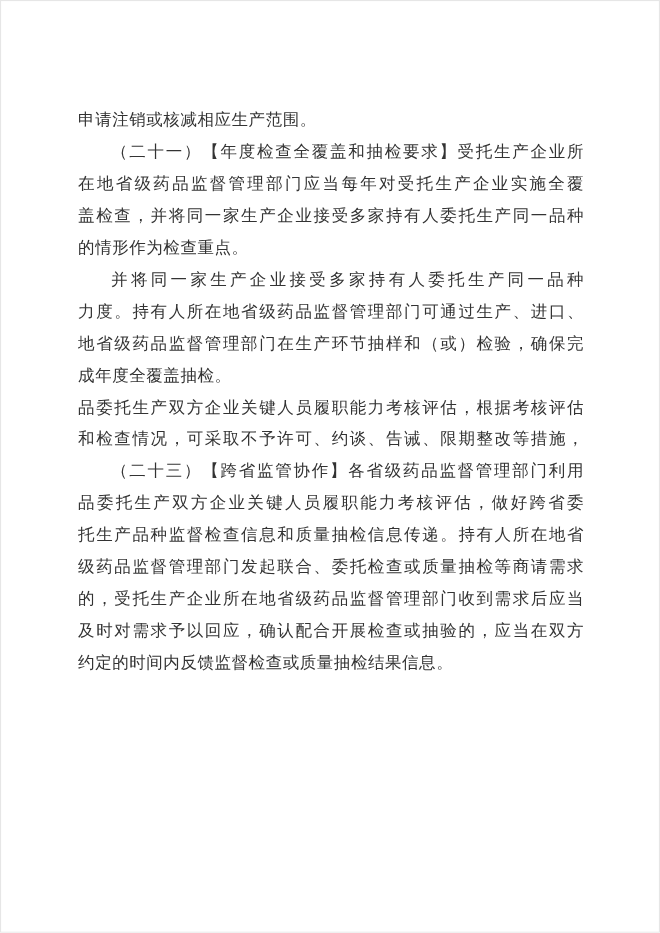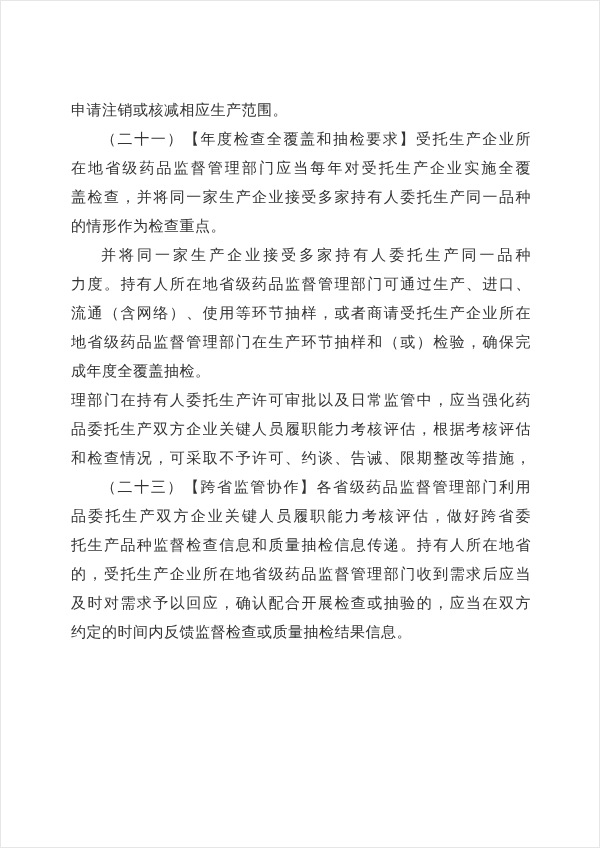--- a/index.html
+++ b/index.html
@@ -54,26 +54,25 @@
 
 <div class="page" style="background: rgb(255, 255, 255); border-color: rgb(230, 230, 230);">
   <div class="text-block" id="text-block" style="color: rgb(51, 51, 51);">
       <div class="line last">申请注销或核减相应生产范围。</div>
       <div class="line indent">（二十一）【年度检查全覆盖和抽检要求】受托生产企业所</div>
       <div class="line">在地省级药品监督管理部门应当每年对受托生产企业实施全覆</div>
       <div class="line">盖检查，并将同一家生产企业接受多家持有人委托生产同一品种</div>
       <div class="line last">的情形作为检查重点。</div>
       <div class="line indent">并将同一家生产企业接受多家持有人委托生产同一品种</div>
       <div class="line">力度。持有人所在地省级药品监督管理部门可通过生产、进口、</div>
-      <div class="line">流通（含网络）、使用等环节抽样，或者商请受托生产企业所在</div>
       <div class="line">地省级药品监督管理部门在生产环节抽样和（或）检验，确保完</div>
       <div class="line last">成年度全覆盖抽检。</div>
-      <div class="line">理部门在持有人委托生产许可审批以及日常监管中，应当强化药</div>
       <div class="line">品委托生产双方企业关键人员履职能力考核评估，根据考核评估</div>
       <div class="line">和检查情况，可采取不予许可、约谈、告诫、限期整改等措施，</div>
       <div class="line indent">（二十三）【跨省监管协作】各省级药品监督管理部门利用</div>
       <div class="line">品委托生产双方企业关键人员履职能力考核评估，做好跨省委</div>
       <div class="line">托生产品种监督检查信息和质量抽检信息传递。持有人所在地省</div>
+      <div class="line">级药品监督管理部门发起联合、委托检查或质量抽检等商请需求</div>
       <div class="line">的，受托生产企业所在地省级药品监督管理部门收到需求后应当</div>
       <div class="line">及时对需求予以回应，确认配合开展检查或抽验的，应当在双方</div>
       <div class="line last">约定的时间内反馈监督检查或质量抽检结果信息。</div>
     </div>
 </div>
 
 </body></html>

